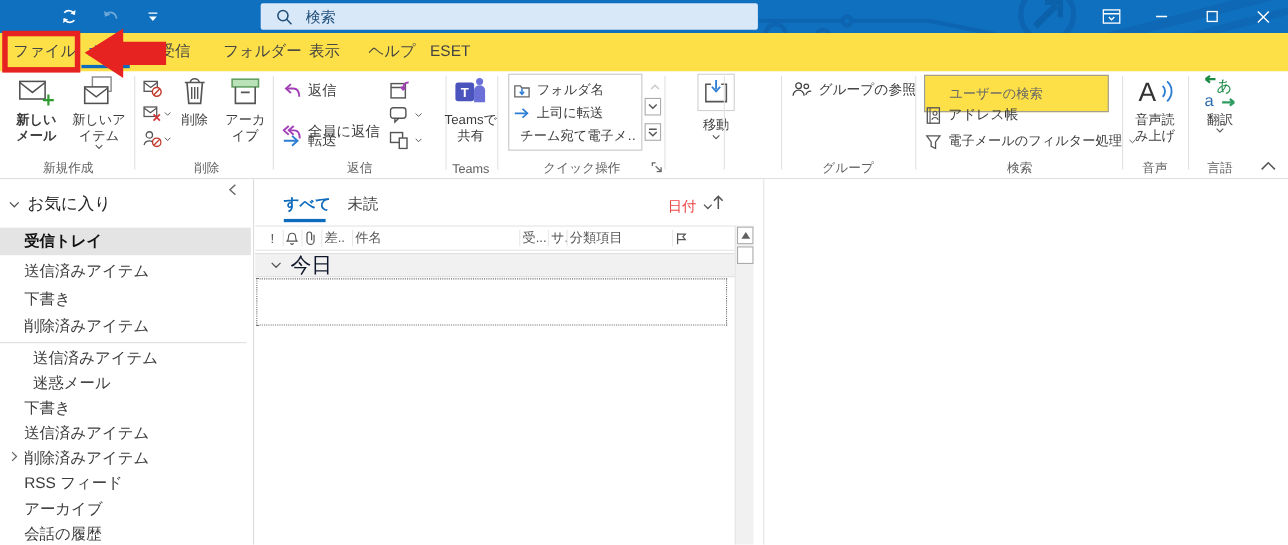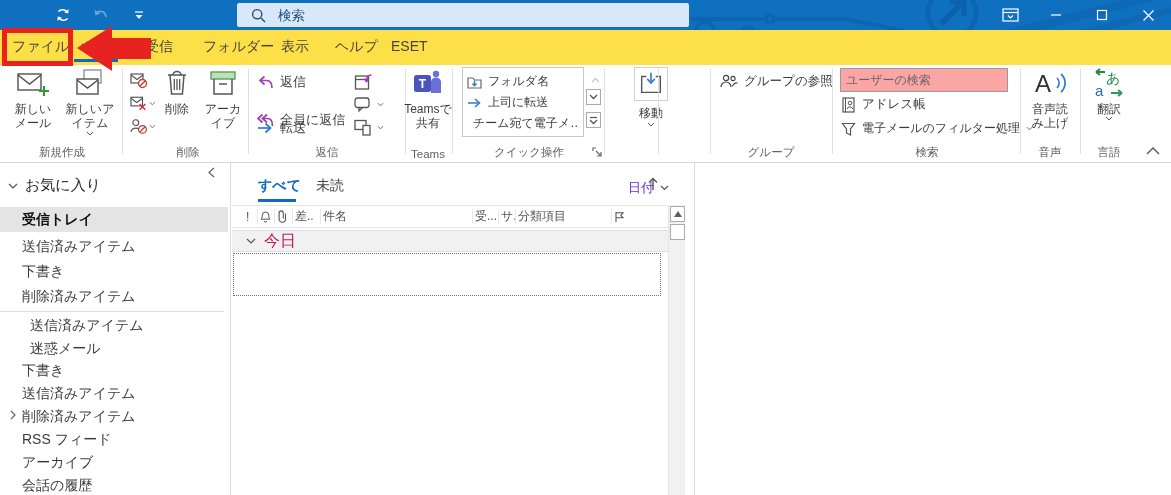--- a/index.html
+++ b/index.html
@@ -28,38 +28,38 @@
   .group { position:absolute; top:0; height:98px; }
   .bigbtn { position:absolute; top:3px; display:flex; flex-direction:column; align-items:center; cursor:default; }
   .bigbtn .blabel { font-size:12px; color:#3b3b3b; text-align:center; line-height:1.2; margin-top:4px; }
   .smallbtn { position:absolute; left:0; width:26px; height:20px; display:flex; align-items:center; gap:2px; }
   .rowbtn { position:absolute; display:flex; align-items:center; gap:6px; font-size:13px; color:#3b3b3b; white-space:nowrap; }
   .chev { display:inline-block; }
   .qbox { position:absolute; left:6px; top:2px; width:122px; height:70px; border:1px solid #c8c8c8; background:#fff; padding:3px 4px; }
   .qrow { display:flex; align-items:center; gap:6px; height:21px; font-size:12px; color:#3b3b3b; white-space:nowrap; overflow:hidden; }
   .iconbox { position:absolute; top:2px; width:34px; height:34px; border:1px solid #d0d0d0; background:#fff;
     display:flex; align-items:center; justify-content:center; }
-  .findinput { position:absolute; left:4px; top:3px; width:168px; height:24px; border:1px solid #9a9a9a;
-    font-size:12px; color:#666; padding-left:5px; background:#fca5a5; font-family:"Liberation Sans","DejaVu Sans",sans-serif; outline:none; }
+  .findinput { position:absolute; left:4px; top:3px; width:168px; height:34px; border:1px solid #9a9a9a;
+    font-size:12px; color:#666; padding-left:22px; background:#fde047; font-family:"Liberation Sans","DejaVu Sans",sans-serif; outline:none; }
   .findinput::placeholder { color:#666; opacity:1; }
   
   .content { position:absolute; top:163px; left:0; width:1171px; height:332px; background:#fff; }
   .vdiv { position:absolute; top:0; bottom:0; width:1px; background:#dcdcdc; }
   .sbitem { position:absolute; left:0; width:228px; height:25px; display:flex; align-items:center;
     padding-left:22px; font-size:14px; color:#3b3b3b; cursor:default; white-space:nowrap; }
   .sbitem.sel { background:#e4e4e4; font-weight:bold; color:#111; }
   .sbitem.deep { padding-left:30px; }
   .listtab { position:absolute; top:14px; font-size:14px; color:#444; font-weight:bold; cursor:default; }
   .hdrrow { position:absolute; left:232px; width:436px; top:42px; height:23px; border-top:1px solid #e4e4e4;
     border-bottom:1px solid #e4e4e4; display:flex; align-items:center; padding-left:12px; font-size:12px; color:#555; }
   .hcell { display:flex; align-items:center; justify-content:flex-start; height:15px; border-right:1px solid #e8e8e8;
     padding:0 2px; white-space:nowrap; overflow:hidden; }
   .todayrow { position:absolute; left:232px; width:436px; top:67px; height:22px; background:#f1f1f1;
     border-top:1px solid #e0e0e0; border-bottom:1px solid #e0e0e0; display:flex; align-items:center;
-    gap:8px; padding-left:14px; font-size:16px; color:#be185d; }
+    gap:8px; padding-left:14px; font-size:19px; color:#0f172a; }
   .dottedsel { position:absolute; left:233px; top:90px; width:428px; height:43px; border:1px dotted #707070; }
   .scrolltrack { position:absolute; left:668px; top:42px; bottom:0; width:17px; background:#f1f1f1; border-left:1px solid #e6e6e6; }
   .scrollbtn { position:absolute; left:1px; top:1px; width:15px; height:16px; background:#fff; border:1px solid #ababab;
     display:flex; align-items:center; justify-content:center; }
   .scrollthumb { position:absolute; left:1px; top:19px; width:15px; height:16px; background:#fff; border:1px solid #ababab; }
   .tri-up { width:0; height:0; border-left:4px solid transparent; border-right:4px solid transparent; border-bottom:6px solid #606060; }
   
   .annbox { position:absolute; left:2px; top:28px; width:71px; height:38px; border:5px solid #e62320; z-index:55; }
   .annarrow { position:absolute; left:0; top:0; z-index:60; pointer-events:none; }
 </style>
@@ -144,21 +144,21 @@
   <span class="tab" style="left:131px;">送受信</span>
   <span class="tab" style="left:203px;">フォルダー</span>
   <span class="tab" style="left:281px;">表示</span>
   <span class="tab" style="left:335px;">ヘルプ</span>
   <span class="tab" style="left:391px;">ESET</span>
 </div>
 
 <div class="ribbon">
 
   <div class="group" style="left:6px;width:112px;">
-    <div class="bigbtn" style="left:0;width:54px;">
+    <div class="bigbtn" style="left:0;width:54px;font-weight:bold;">
       <svg width="32" height="30" viewBox="0 0 32 30" fill="none">
         <rect x="1" y="6" width="23" height="16" stroke="#505050" stroke-width="1.4" fill="#fff"></rect>
         <path d="M1 7 L12.5 16 L24 7" stroke="#505050" stroke-width="1.4"></path>
         <path d="M27 18 V28 M22 23 H32" stroke="#2e9b2e" stroke-width="2"></path>
       </svg>
       <span class="blabel" style="width:46px;">新しいメール</span>
     </div>
     <div class="bigbtn" style="left:56px;width:56px;">
       <svg width="30" height="30" viewBox="0 0 30 30" fill="none">
         <rect x="9" y="2" width="17" height="13" stroke="#8a8a8a" stroke-width="1.3" fill="#fff"></rect>
@@ -457,21 +457,21 @@
     <div class="sbitem" style="top:241px;">削除済みアイテム</div>
     <div class="sbitem" style="top:264px;">RSS フィード</div>
     <div class="sbitem" style="top:287px;">アーカイブ</div>
     <div class="sbitem" style="top:310px;">会話の履歴</div>
   </div>
   <div class="vdiv" style="left:230px;"></div>
 
   <div class="listtab" style="left:258px;color:#0f6cbd;">すべて</div>
   <div class="abs" style="left:258px;top:36px;width:38px;height:3px;background:#0f6cbd;"></div>
   <div class="listtab" style="left:316px;font-weight:normal;">未読</div>
-  <div class="abs" style="left:628px;top:16px;display:flex;align-items:center;gap:6px;font-size:13px;color:#6d28d9;">
+  <div class="abs" style="left:607px;top:16px;display:flex;align-items:center;gap:6px;font-size:13px;color:#ef4444;">
     <span>日付</span>
     <svg width="9" height="6" viewBox="0 0 9 6">
         <path d="M1 1 L4.5 4.5 L8 1" stroke="#555" stroke-width="1.2" fill="none"></path>
       </svg>
   </div>
   <svg class="abs" style="left:646px;top:13px;" width="14" height="16" viewBox="0 0 14 16">
     <path d="M7 14 V3" stroke="#555" stroke-width="1.4" fill="none"></path>
     <path d="M3 6.5 L7 2.5 L11 6.5" stroke="#555" stroke-width="1.4" fill="none"></path>
   </svg>
 

